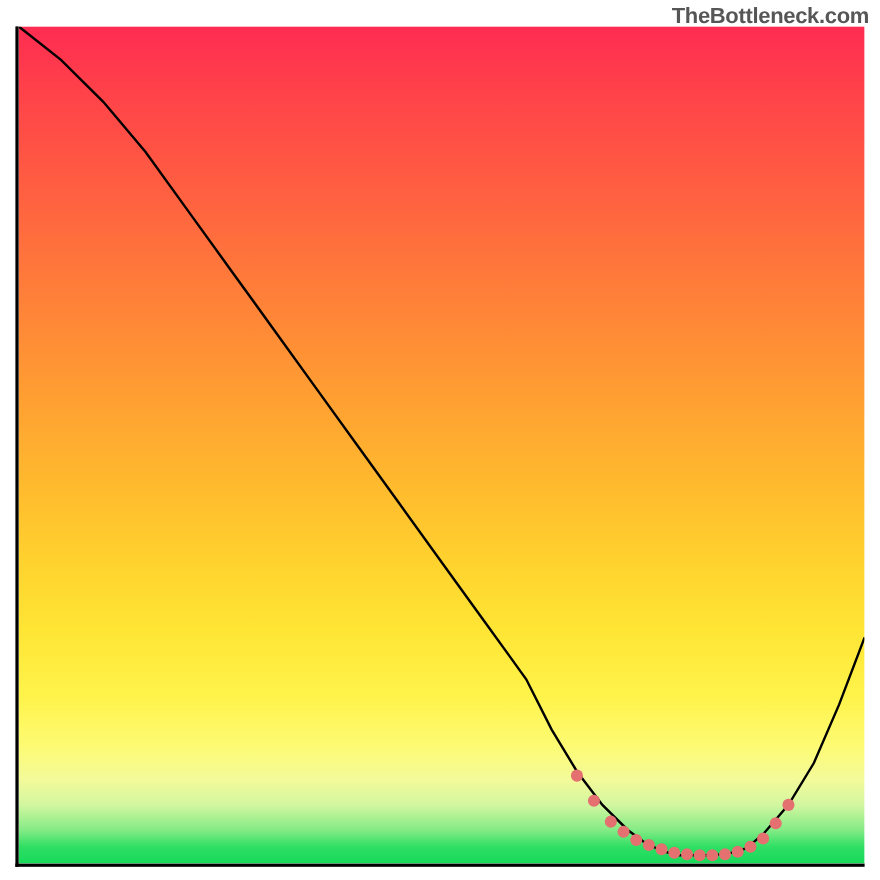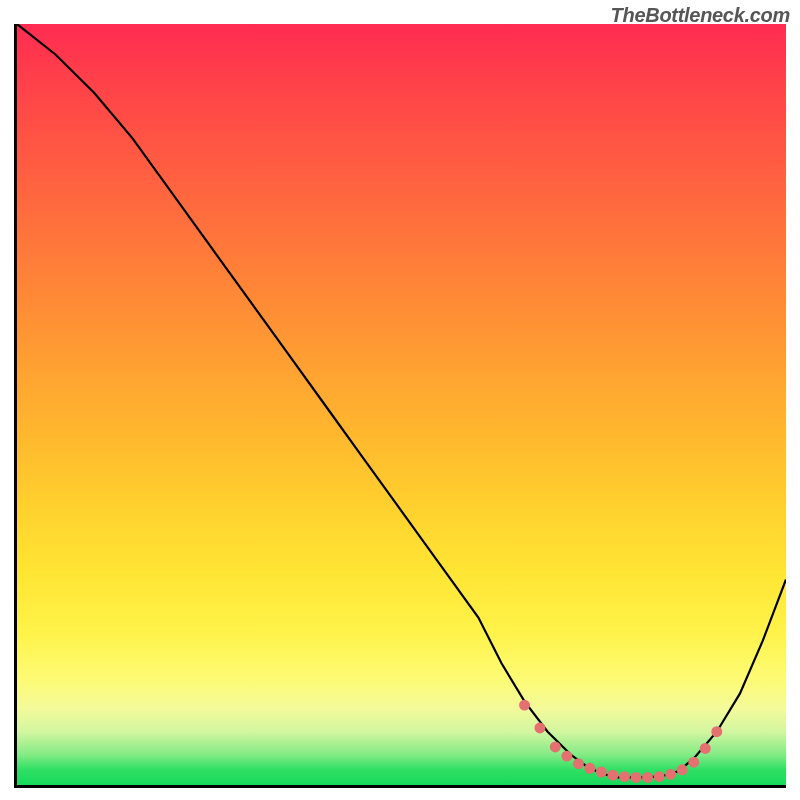--- a/index.html
+++ b/index.html
@@ -1,17 +1,17 @@
 <!DOCTYPE html>
 <html><head>
 <meta charset="utf-8">
 <style>
   * { margin: 0; padding: 0; box-sizing: border-box; }
   html, body { width: 800px; height: 800px; overflow: hidden; background: #fff; }
-  .wrapper { position: relative; width: 800px; height: 800px; font-style: italic; }
+  .wrapper { position: relative; width: 800px; height: 800px; }
   .attribution {
     position: absolute;
     top: 4px;
     right: 10px;
     font-family: Arial, Helvetica, sans-serif;
     font-size: 20px;
     font-weight: bold;
     color: #565656;
     letter-spacing: -0.3px;
   }

